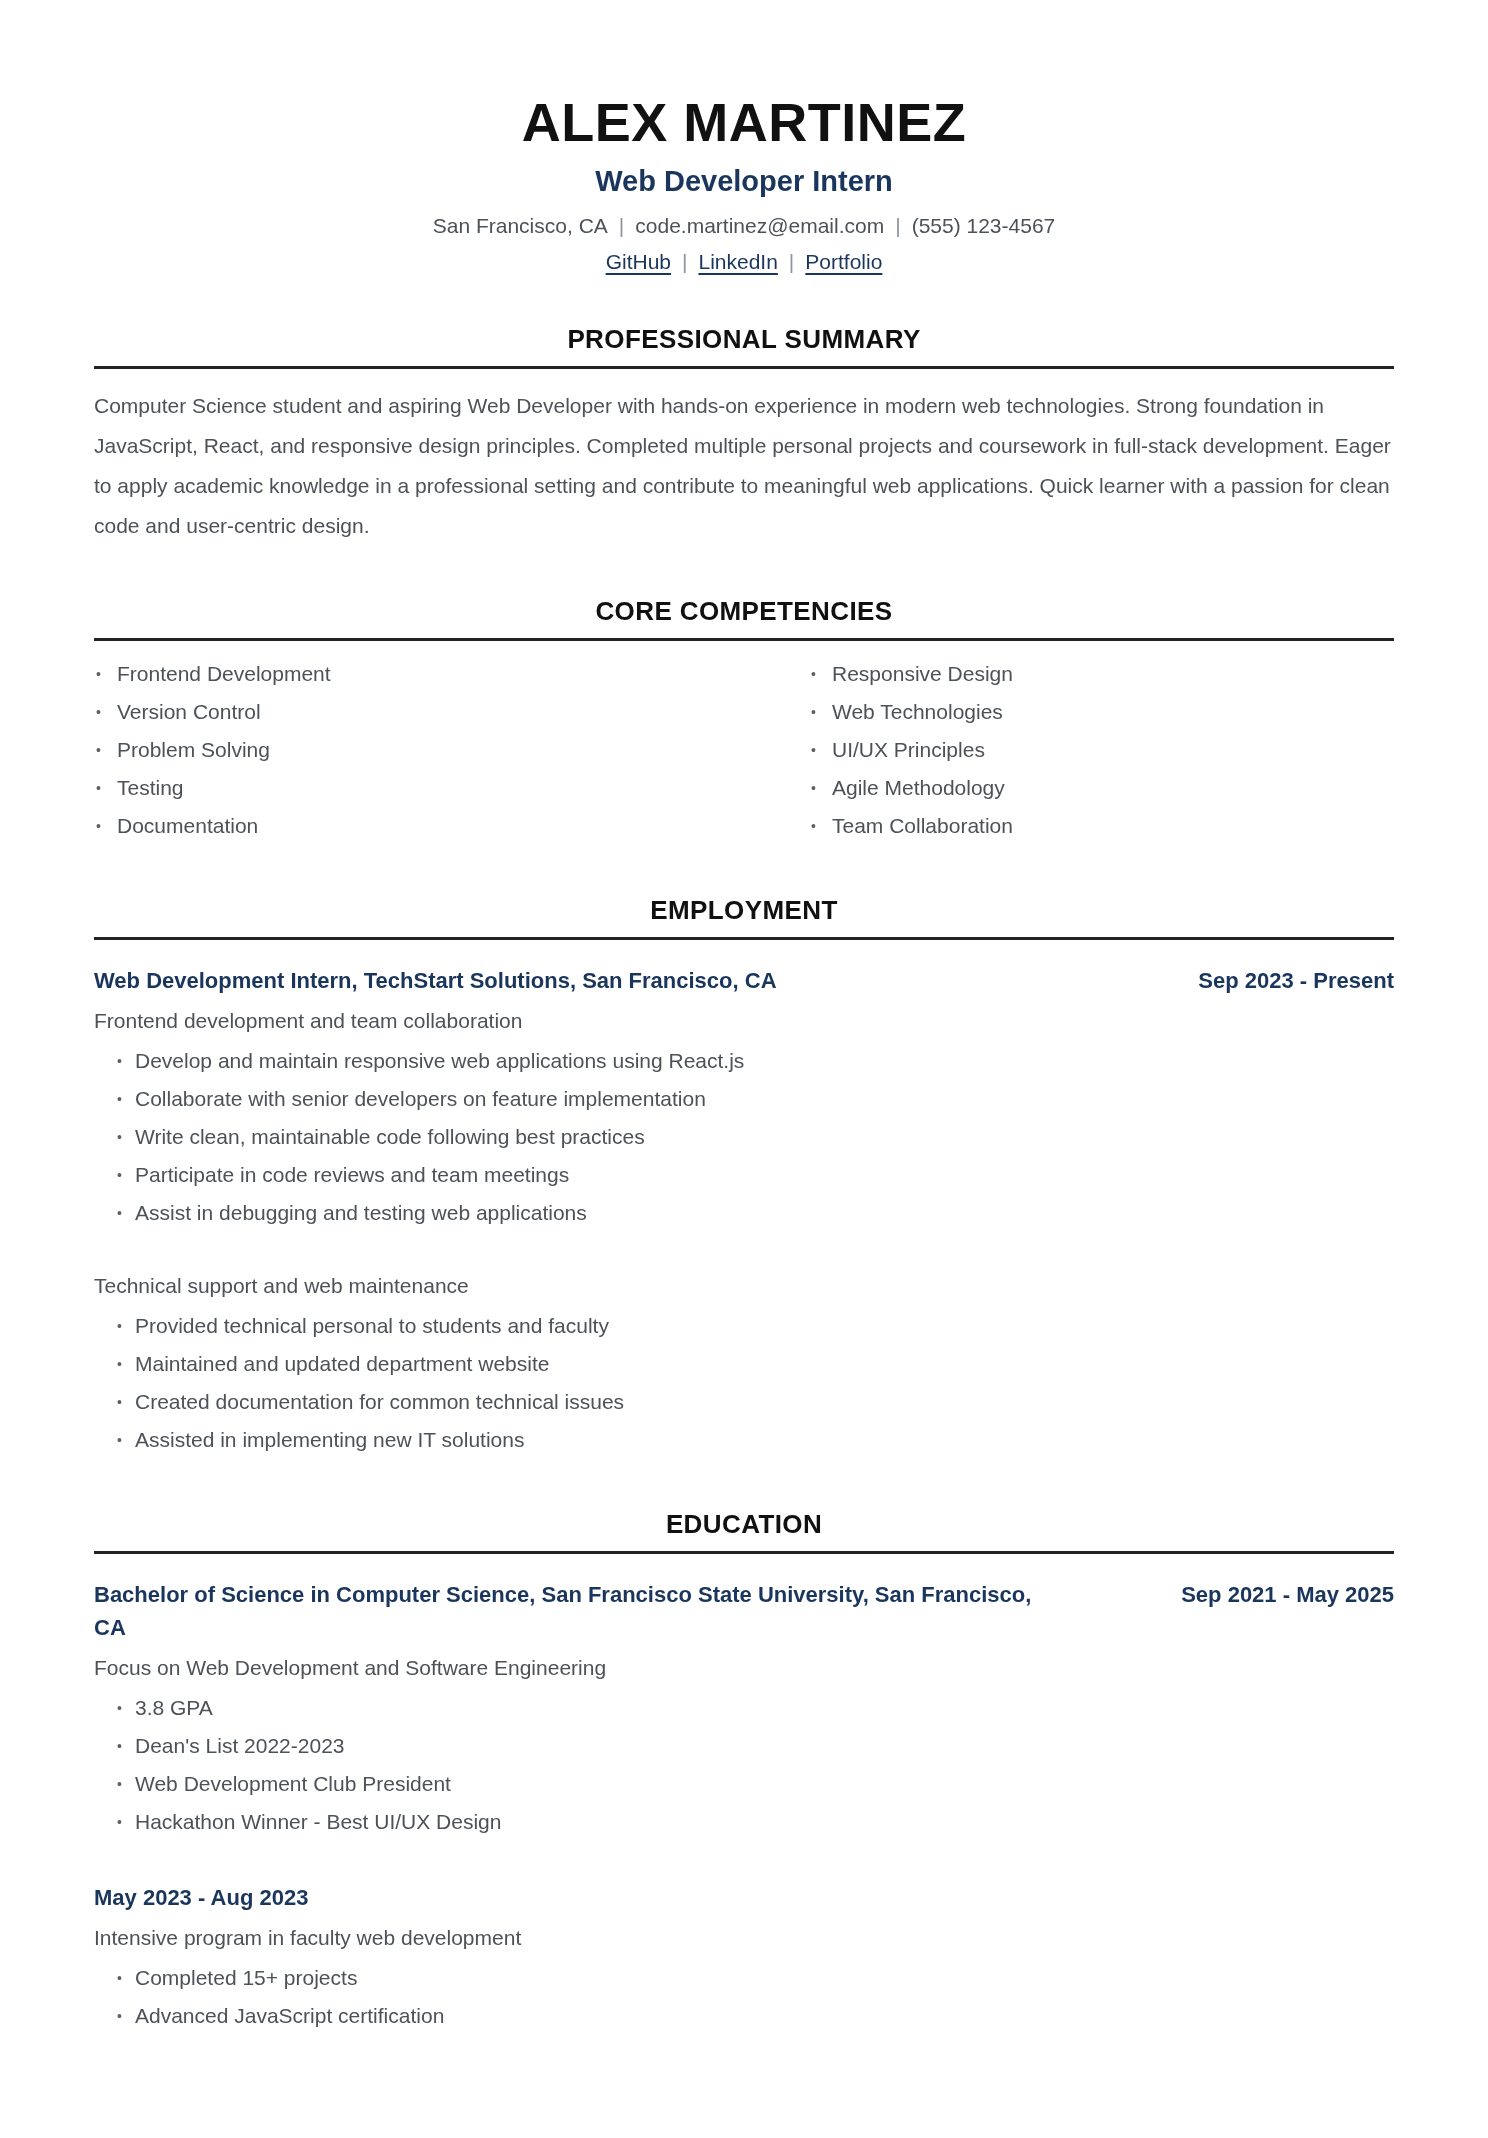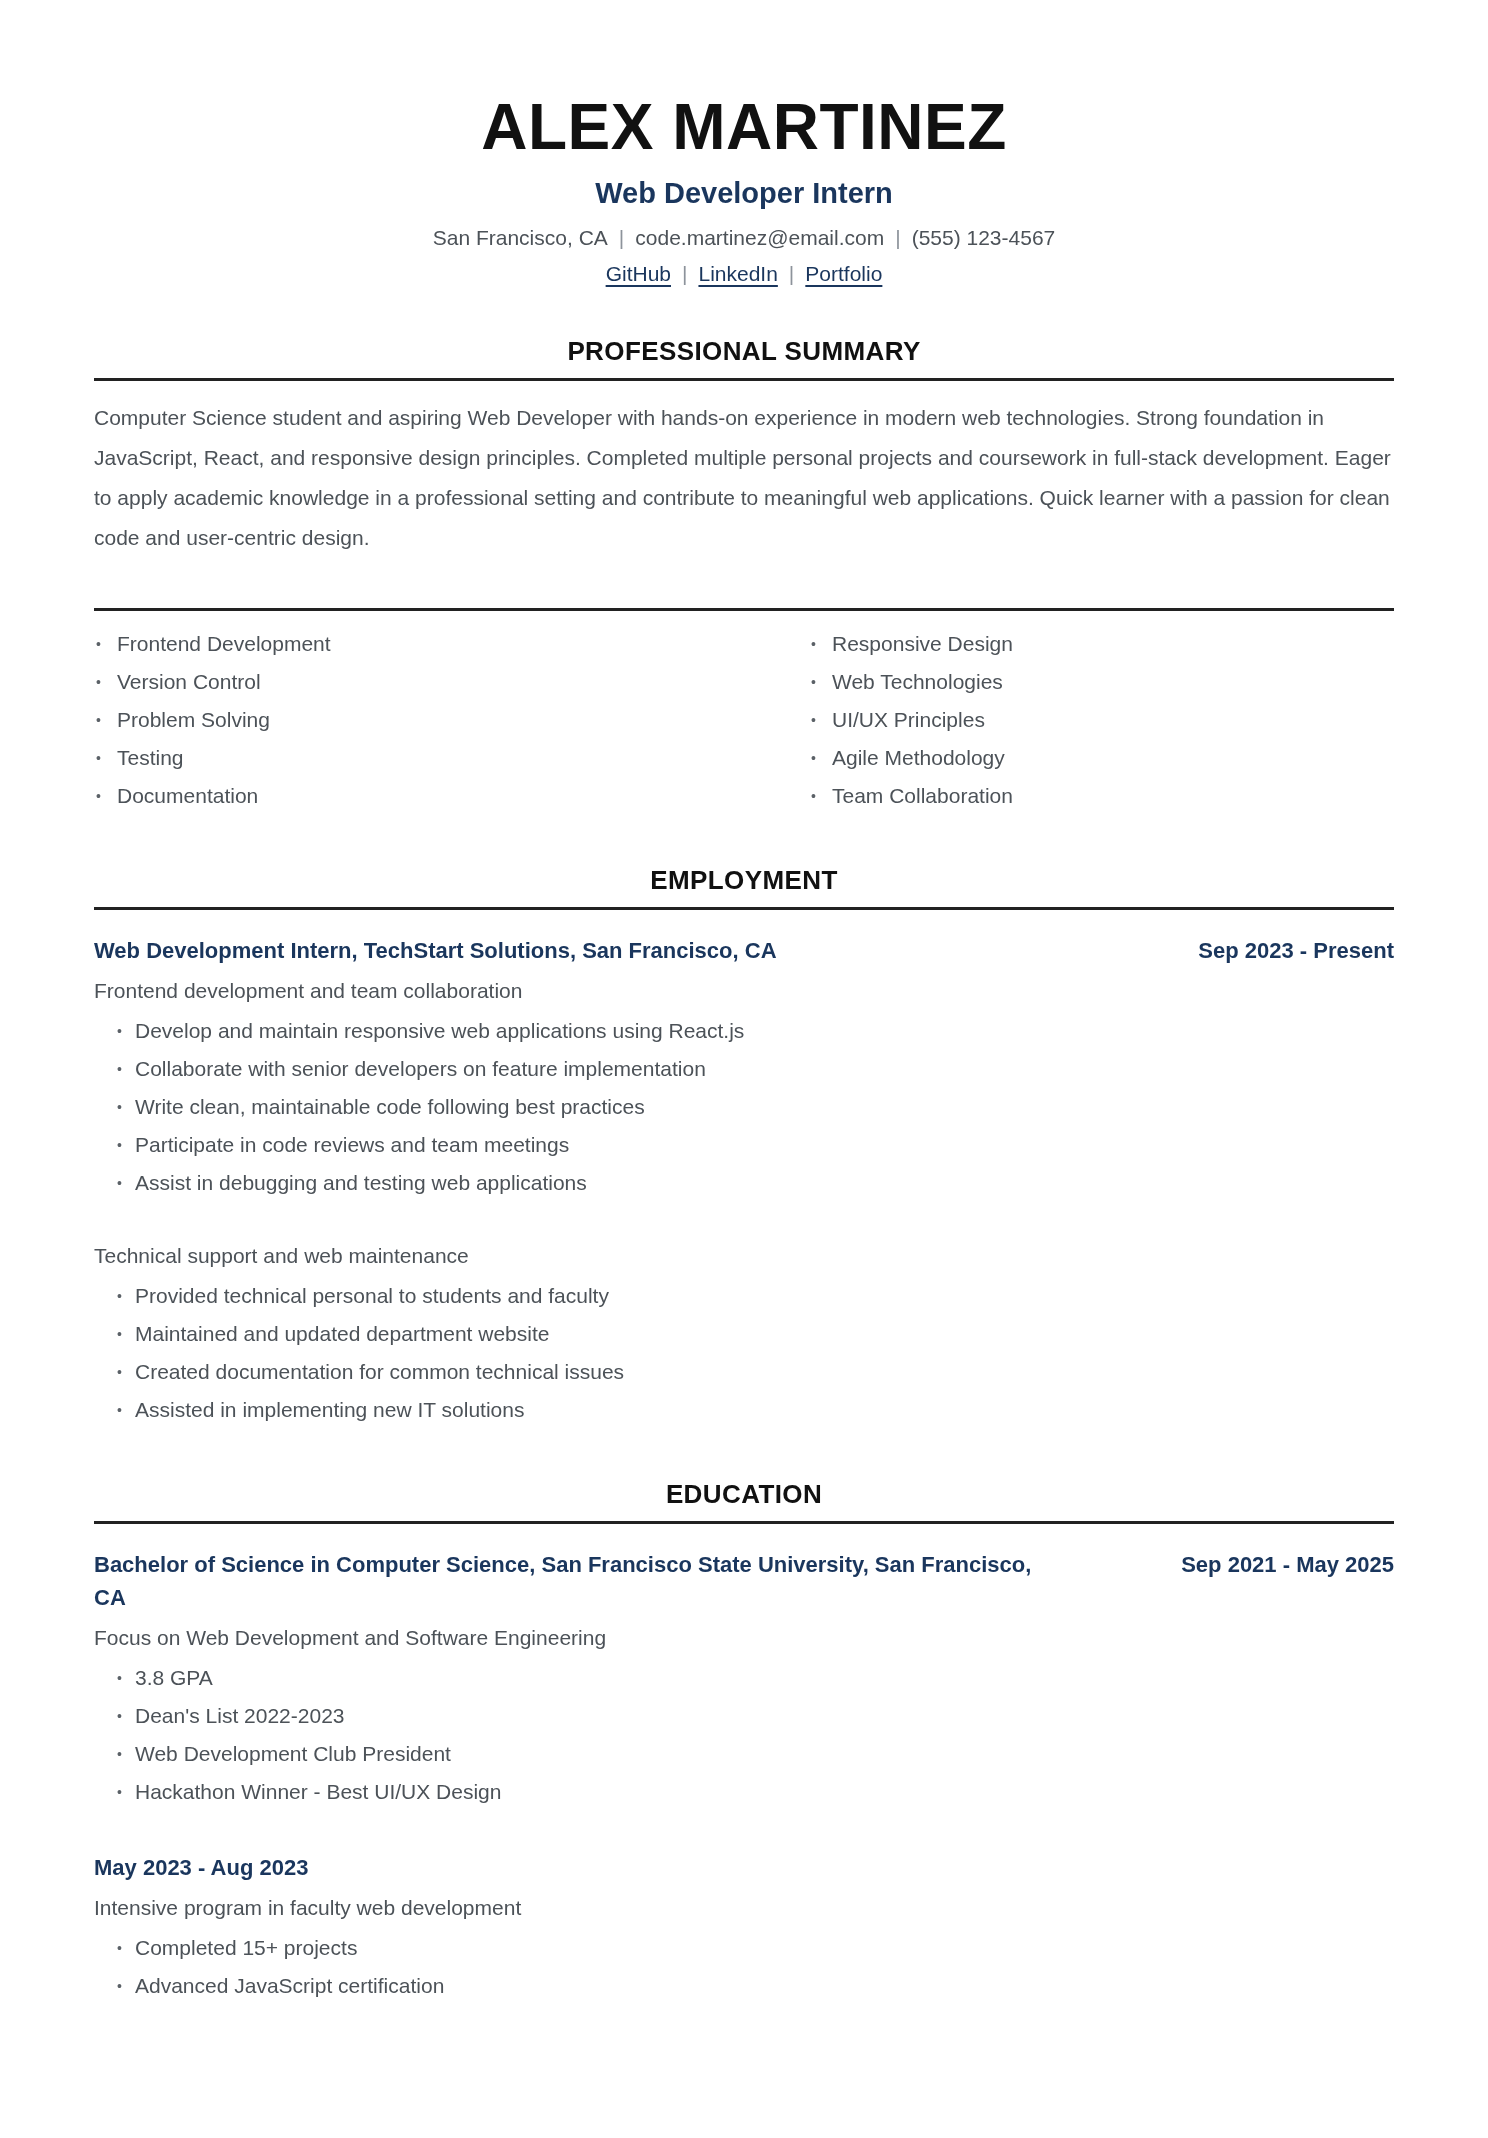--- a/index.html
+++ b/index.html
@@ -14,21 +14,21 @@
   .page {
     width: 1300px;
     margin: 0 auto;
     padding-top: 92px;
     padding-bottom: 60px;
   }
 
   
   .header { text-align: center; }
   .person-name {
-    font-size: 64px;
+    font-size: 54px;
     font-weight: 700;
     line-height: 1.12;
     color: #111111;
     letter-spacing: 0.5px;
   }
   .person-title {
     margin-top: 13px;
     font-size: 29px;
     font-weight: 700;
     color: #1a365d;
@@ -165,20 +165,21 @@
     </div>
   </div>
 
   <div class="section">
     <div class="section-heading">PROFESSIONAL SUMMARY</div>
     <div class="section-rule"></div>
     <p class="summary-text">Computer Science student and aspiring Web Developer with hands-on experience in modern web technologies. Strong foundation in JavaScript, React, and responsive design principles. Completed multiple personal projects and coursework in full-stack development. Eager to apply academic knowledge in a professional setting and contribute to meaningful web applications. Quick learner with a passion for clean code and user-centric design.</p>
   </div>
 
   <div class="section">
+    <div class="section-heading">CORE COMPETENCIES</div>
     <div class="section-rule"></div>
     <div class="comp-grid">
       <ul class="comp-list">
         <li class="comp-item"><span class="dot">•</span><span>Frontend Development</span></li>
         <li class="comp-item"><span class="dot">•</span><span>Version Control</span></li>
         <li class="comp-item"><span class="dot">•</span><span>Problem Solving</span></li>
         <li class="comp-item"><span class="dot">•</span><span>Testing</span></li>
         <li class="comp-item"><span class="dot">•</span><span>Documentation</span></li>
       </ul>
       <ul class="comp-list">

